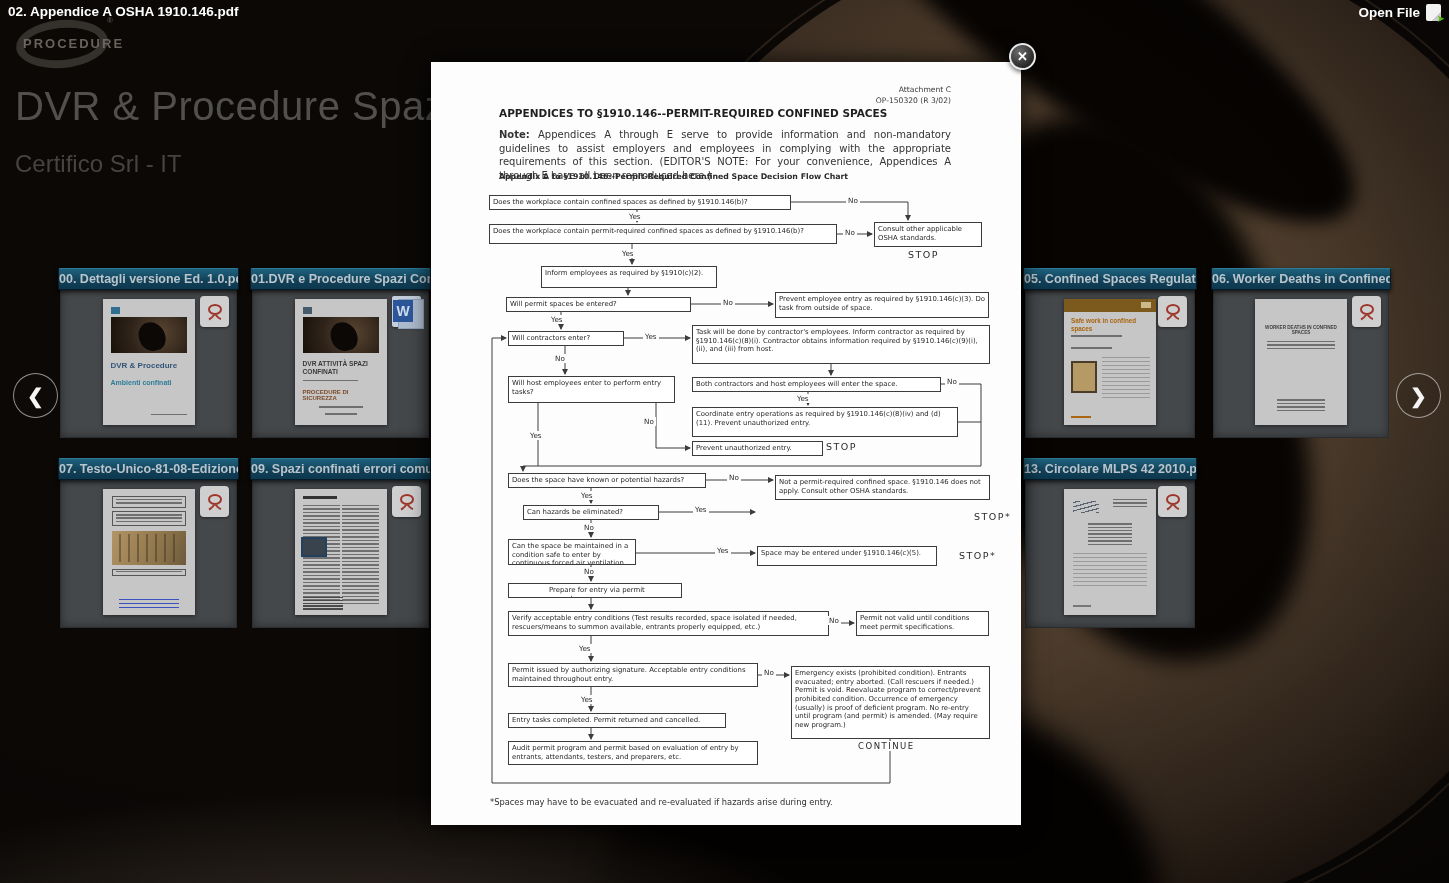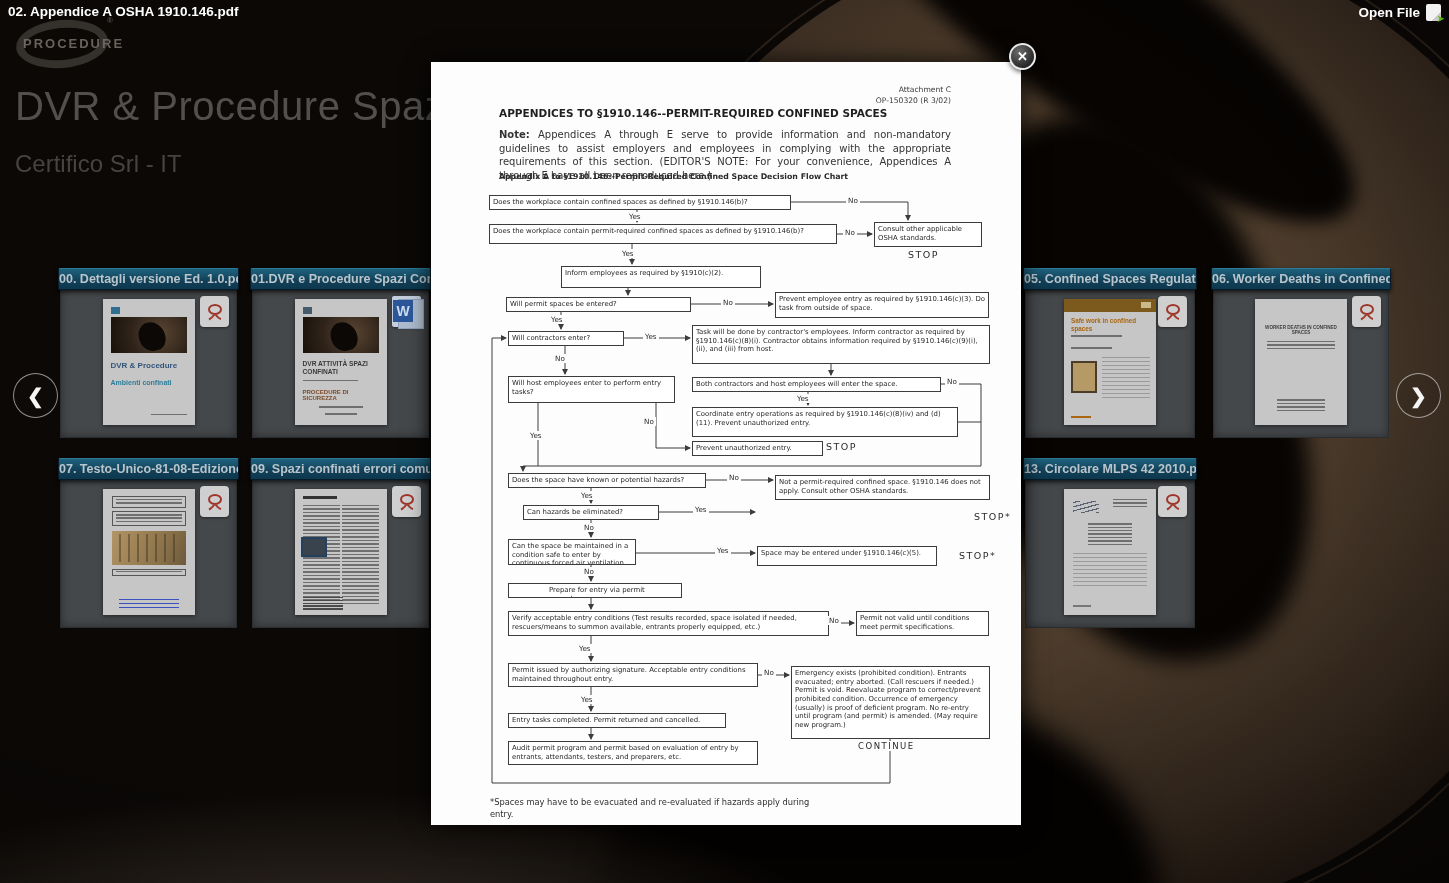--- a/index.html
+++ b/index.html
@@ -335,21 +335,21 @@
           <path d="M327,613 H358" marker-end="url(#arw)"></path>
           <path d="M160,625 V649" marker-end="url(#arw)"></path>
           <path d="M160,666 V677" marker-end="url(#arw)"></path>
           <path d="M459,677 V721 H61 V276 H75" marker-end="url(#arw)"></path>
         </g>
       </svg>
 
       <div class="fc-box" style="left:58px;top:133px;width:302px;height:15px;">Does the workplace contain confined spaces as defined by §1910.146(b)?</div>
       <div class="fc-box" style="left:58px;top:162px;width:348px;height:20px;">Does the workplace contain permit-required confined spaces as defined by §1910.146(b)?</div>
       <div class="fc-box" style="left:443px;top:160px;width:108px;height:25px;">Consult other applicable OSHA standards.</div>
-      <div class="fc-box" style="left:110px;top:204px;width:200px;height:22px;margin-left:20px;">Inform employees as required by §1910(c)(2).</div>
+      <div class="fc-box" style="left:110px;top:204px;width:176px;height:22px;">Inform employees as required by §1910(c)(2).</div>
       <div class="fc-box" style="left:75px;top:235px;width:185px;height:15px;">Will permit spaces be entered?</div>
       <div class="fc-box" style="left:344px;top:230px;width:214px;height:26px;">Prevent employee entry as required by §1910.146(c)(3). Do task from outside of space.</div>
       <div class="fc-box" style="left:77px;top:269px;width:116px;height:15px;">Will contractors enter?</div>
       <div class="fc-box" style="left:261px;top:263px;width:298px;height:39px;">Task will be done by contractor's employees.  Inform contractor as required by §1910.146(c)(8)(i).  Contractor obtains information required by §1910.146(c)(9)(i), (ii), and (iii) from host.</div>
       <div class="fc-box" style="left:77px;top:314px;width:167px;height:27px;">Will host employees enter to perform entry tasks?</div>
       <div class="fc-box" style="left:261px;top:315px;width:249px;height:15px;">Both contractors and host employees will enter the space.</div>
       <div class="fc-box" style="left:261px;top:345px;width:266px;height:30px;">Coordinate entry operations as required by §1910.146(c)(8)(iv) and (d)(11).  Prevent unauthorized entry.</div>
       <div class="fc-box" style="left:261px;top:379px;width:131px;height:15px;">Prevent unauthorized entry.</div>
       <div class="fc-box" style="left:77px;top:411px;width:198px;height:15px;">Does the space have known or potential hazards?</div>
       <div class="fc-box" style="left:344px;top:413px;width:215px;height:25px;">Not a permit-required confined space.  §1910.146 does not apply.  Consult other OSHA standards.</div>
@@ -386,16 +386,16 @@
       <span class="fc-label" style="left:146px;top:582px;">Yes</span>
       <span class="fc-label" style="left:331px;top:606px;">No</span>
       <span class="fc-label" style="left:148px;top:633px;">Yes</span>
 
       <span class="fc-stop" style="left:477px;top:187px;">STOP</span>
       <span class="fc-stop" style="left:395px;top:379px;">STOP</span>
       <span class="fc-stop" style="left:543px;top:449px;">STOP*</span>
       <span class="fc-stop" style="left:528px;top:488px;">STOP*</span>
       <span class="fc-continue" style="left:425px;top:679px;">CONTINUE</span>
 
-      <div class="doc-footnote">*Spaces may have to be evacuated and re-evaluated if hazards apply during entry.</div>
+      <div class="doc-footnote">*Spaces may have to be evacuated and re-evaluated if hazards arise during entry.</div>
     </div>
   </div>
 </div>
 
 </body></html>

